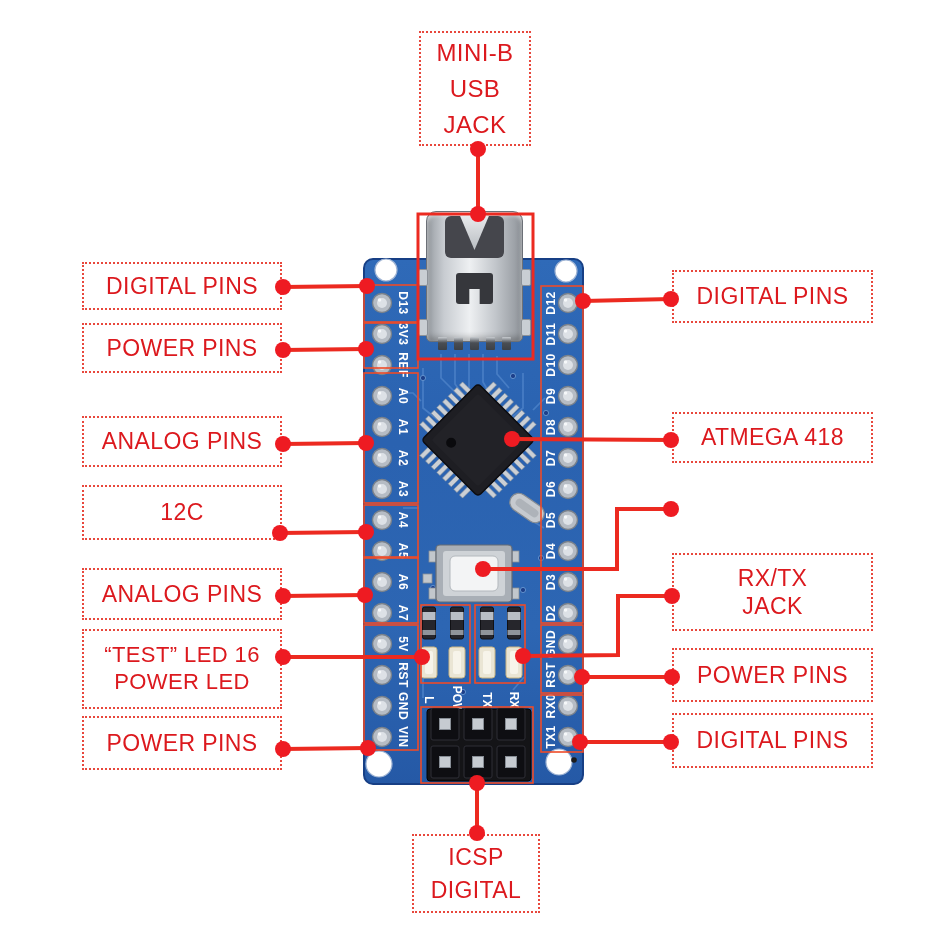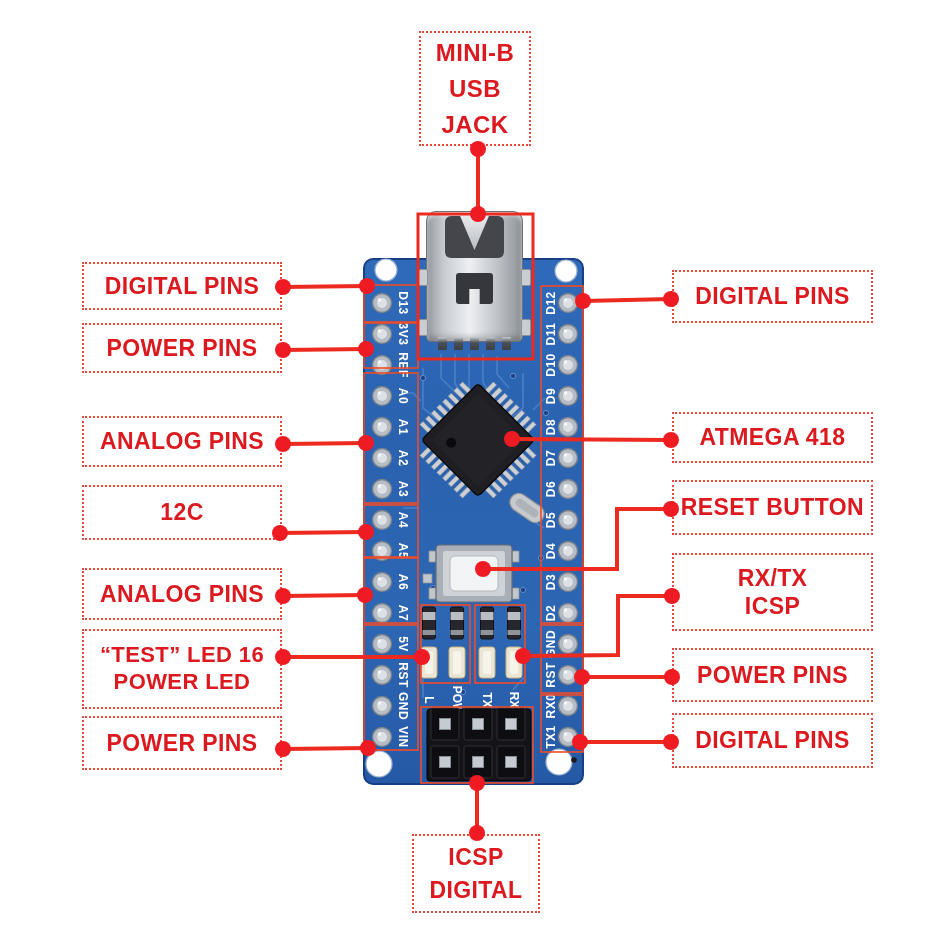--- a/index.html
+++ b/index.html
@@ -4,21 +4,21 @@
 <style>
   html,body{margin:0;padding:0;background:#ffffff;}
   #canvas{
     position:relative;width:950px;height:950px;background:#ffffff;overflow:hidden;
     font-family:"Liberation Sans",sans-serif;
   }
   .callout{
     position:absolute;box-sizing:border-box;
     border:2px dotted #e8473c;background:transparent;
     display:flex;align-items:center;justify-content:center;text-align:center;
-    color:#dc191e;font-weight:bold;font-size:23px;line-height:1.22;
+    color:#dc191e;font-weight:normal;font-size:23px;line-height:1.22;
     letter-spacing:.4px;white-space:pre-line;z-index:2;
   }
   .callout.big{font-size:24px;line-height:1.5;}
   #board{position:absolute;left:363px;top:258px;width:221px;height:527px;z-index:1;}
   #usb-jack{position:absolute;left:426px;top:211px;width:97px;height:141px;z-index:2;}
   .usb-body{
     position:absolute;left:0;top:0;right:0;bottom:10px;
     background:linear-gradient(90deg,#979ca2 0%,#c8ccd1 18%,#eef0f2 45%,#c2c6cb 72%,#8f949a 100%);
     border:1px solid #6c7077;border-radius:10px 10px 5px 5px;
     box-shadow:inset 0 3px 4px rgba(255,255,255,.7), inset 0 -4px 6px rgba(0,0,0,.25);
@@ -78,26 +78,23 @@
   <div class="callout" style="left:82px;top:716px;width:200px;height:54px;">
     <span>POWER PINS</span>
   </div>
 
   <div class="callout" style="left:672px;top:270px;width:201px;height:53px;">
     <span>DIGITAL PINS</span>
   </div>
   <div class="callout" style="left:672px;top:412px;width:201px;height:51px;">
     <span>ATMEGA 418</span>
   </div>
-  <div class="callout" style="left:672px;top:480px;width:201px;height:55px;">
-    <span>RESET BUTTON</span>
-  </div>
   <div class="callout" style="left:672px;top:553px;width:201px;height:78px;">
     <span>RX/TX
-ICSP</span>
+JACK</span>
   </div>
   <div class="callout" style="left:672px;top:648px;width:201px;height:54px;">
     <span>POWER PINS</span>
   </div>
   <div class="callout" style="left:672px;top:713px;width:201px;height:55px;">
     <span>DIGITAL PINS</span>
   </div>
 
   <div class="callout" style="left:412px;top:834px;width:128px;height:79px;line-height:1.4;">
     <span>ICSP

